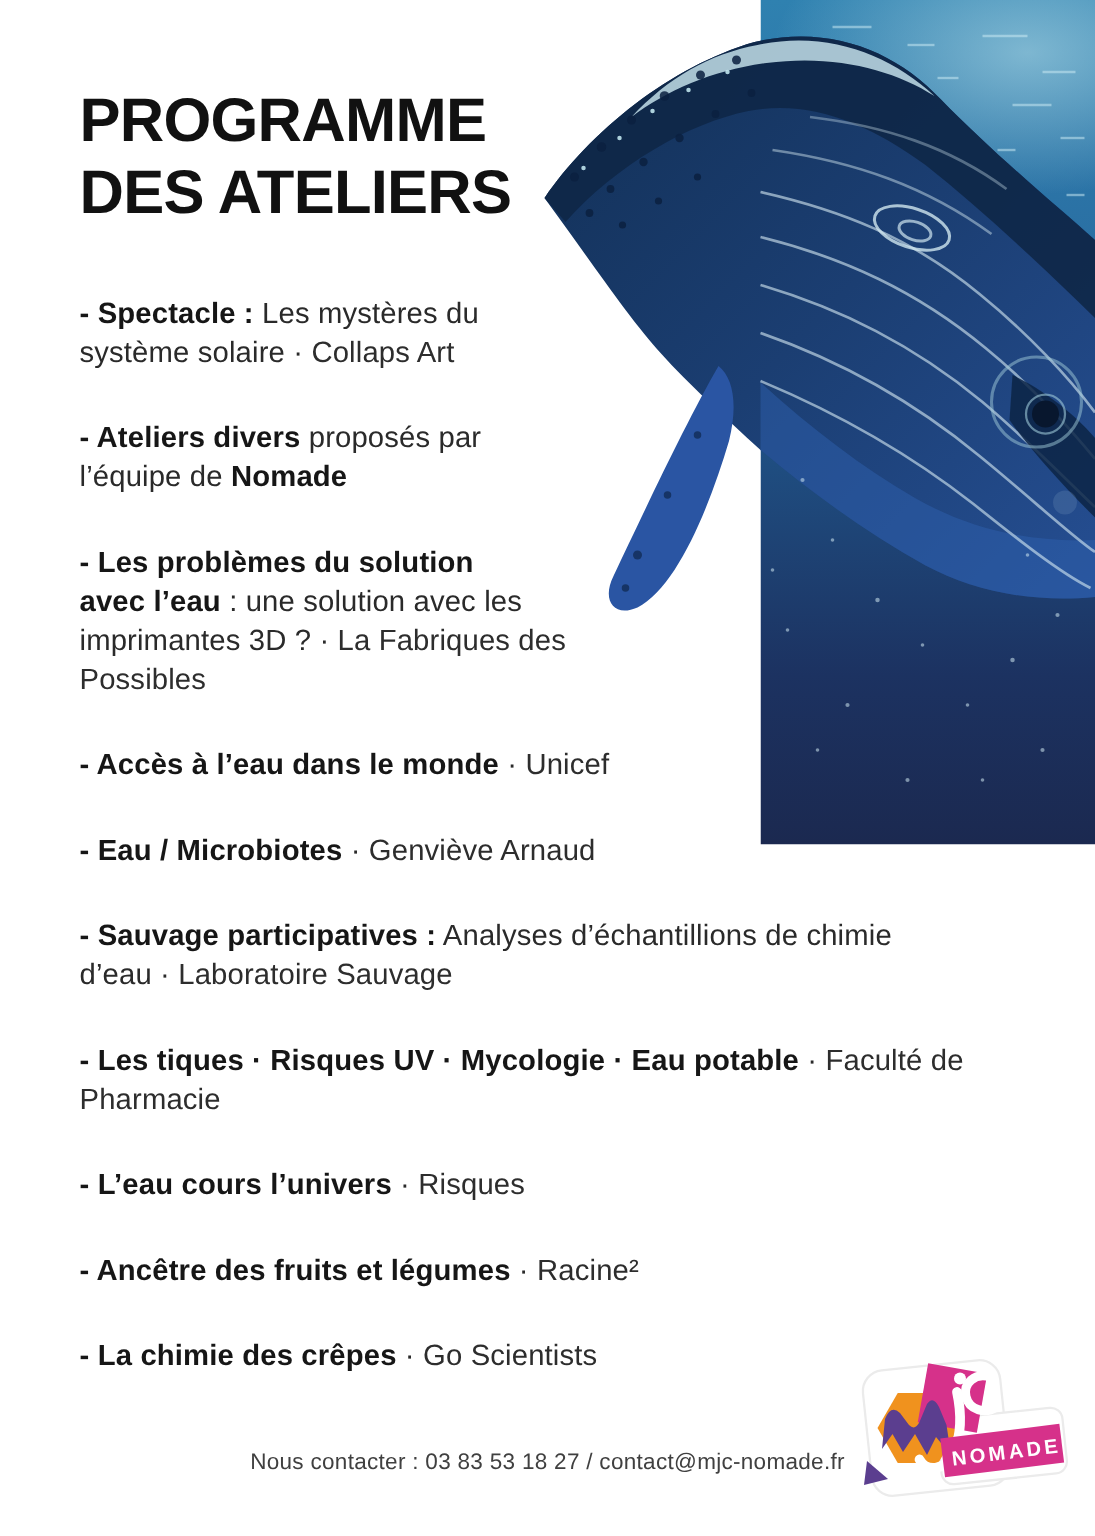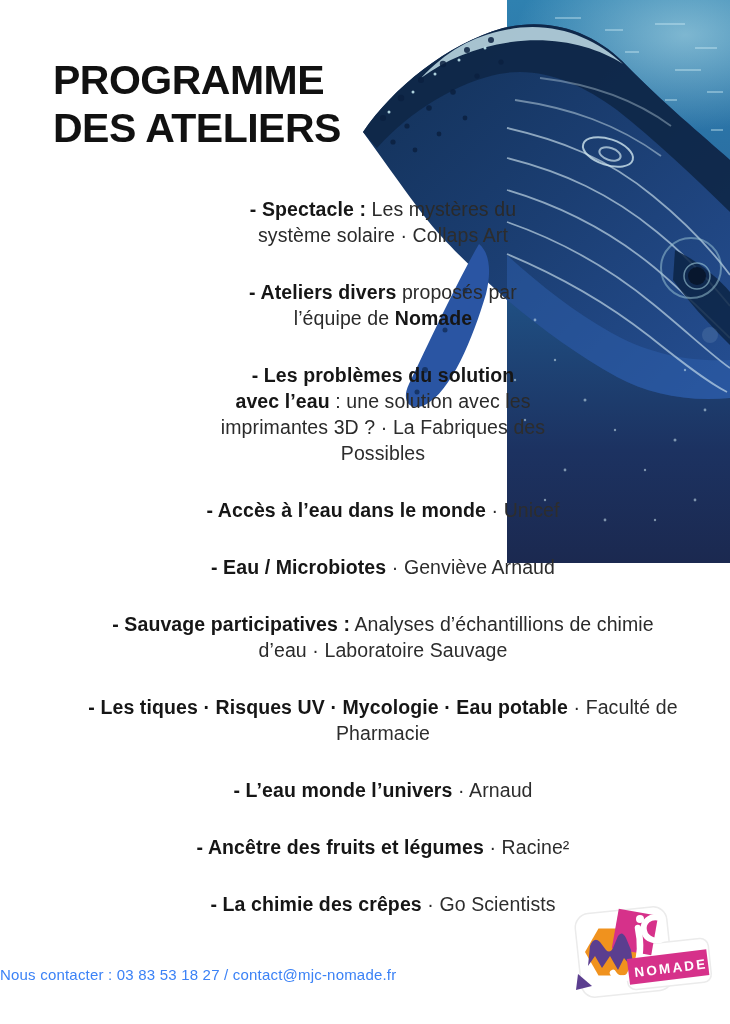--- a/index.html
+++ b/index.html
@@ -1,25 +1,25 @@
 <!DOCTYPE html>
 <html><head>
 <meta charset="utf-8">
 <style>
   html,body{margin:0;padding:0;background:#fff;}
   .page{position:relative;width:730px;height:1024px;background:#ffffff;overflow:hidden;
         font-family:"Liberation Sans",sans-serif;color:#1e1e1e;}
   .content{position:absolute;left:53px;top:56px;width:660px;z-index:2;}
   .title{font-size:41px;line-height:48px;font-weight:800;color:#111111;
          letter-spacing:-0.5px;margin:0 0 44px 0;}
-  .item{font-size:19.5px;line-height:26px;margin:0 0 31px 0;letter-spacing:0.1px;color:#2a2a2a;text-align:center;}
+  .item{font-size:19.5px;line-height:26px;margin:0 0 31px 0;letter-spacing:0.1px;color:#2a2a2a;}
   .b{font-weight:700;color:#161616;}
   .i{color:#2d2d2d;}
-  .footer{position:absolute;left:0;top:966px;width:100%;text-align:left;
-          font-size:15px;color:#3b82f6;letter-spacing:0.2px;z-index:2;}
+  .footer{position:absolute;left:0;top:966px;width:100%;text-align:center;
+          font-size:15px;color:#404040;letter-spacing:0.2px;z-index:2;}
   .photo-svg{position:absolute;left:355px;top:0;width:375px;height:570px;z-index:1;}
   .logo-svg{position:absolute;left:568px;top:898px;width:146px;height:108px;z-index:3;}
 </style>
 </head>
 <body>
 
 <div class="page">
 
   <svg class="photo-svg" viewBox="0 0 375 570" aria-hidden="true">
     <defs>
@@ -147,21 +147,21 @@
     <p class="item"><span class="b">- Les problèmes du solution</span><br><span class="b">avec l’eau</span><span> : une solution avec les</span><br><span>imprimantes 3D ? · </span><span class="i">La Fabriques des</span><br><span class="i">Possibles</span></p>
 
     <p class="item"><span class="b">- Accès à l’eau dans le monde</span><span> · </span><span class="i">Unicef</span></p>
 
     <p class="item"><span class="b">- Eau / Microbiotes</span><span> · </span><span class="i">Genviève Arnaud</span></p>
 
     <p class="item"><span class="b">- Sauvage participatives :</span><span> Analyses d’échantillions de chimie</span><br><span>d’eau · </span><span class="i">Laboratoire Sauvage</span></p>
 
     <p class="item"><span class="b">- Les tiques · Risques UV · Mycologie · Eau potable</span><span> · </span><span class="i">Faculté de</span><br><span class="i">Pharmacie</span></p>
 
-    <p class="item"><span class="b">- L’eau monde l’univers</span><span> · </span><span class="i">Arnaud</span></p>
+    <p class="item"><span class="b">- L’eau cours l’univers</span><span> · </span><span class="i">Risques</span></p>
 
     <p class="item"><span class="b">- Ancêtre des fruits et légumes</span><span> · </span><span class="i">Racine²</span></p>
 
     <p class="item"><span class="b">- La chimie des crêpes</span><span> · </span><span class="i">Go Scientists</span></p>
   </div>
 
   <svg class="logo-svg" viewBox="0 0 146 108" aria-hidden="true">
     <rect x="10" y="12" width="92" height="84" rx="14" transform="rotate(-6 56 54)" fill="#ffffff" stroke="#ebebeb" stroke-width="1.5"></rect>
     <rect x="58" y="44" width="84" height="44" rx="8" transform="rotate(-6 100 66)" fill="#ffffff" stroke="#ebebeb" stroke-width="1.5"></rect>
     <polygon points="71,54 57.5,77.4 30.5,77.4 17,54 30.5,30.6 57.5,30.6" fill="#f0921e"></polygon>

